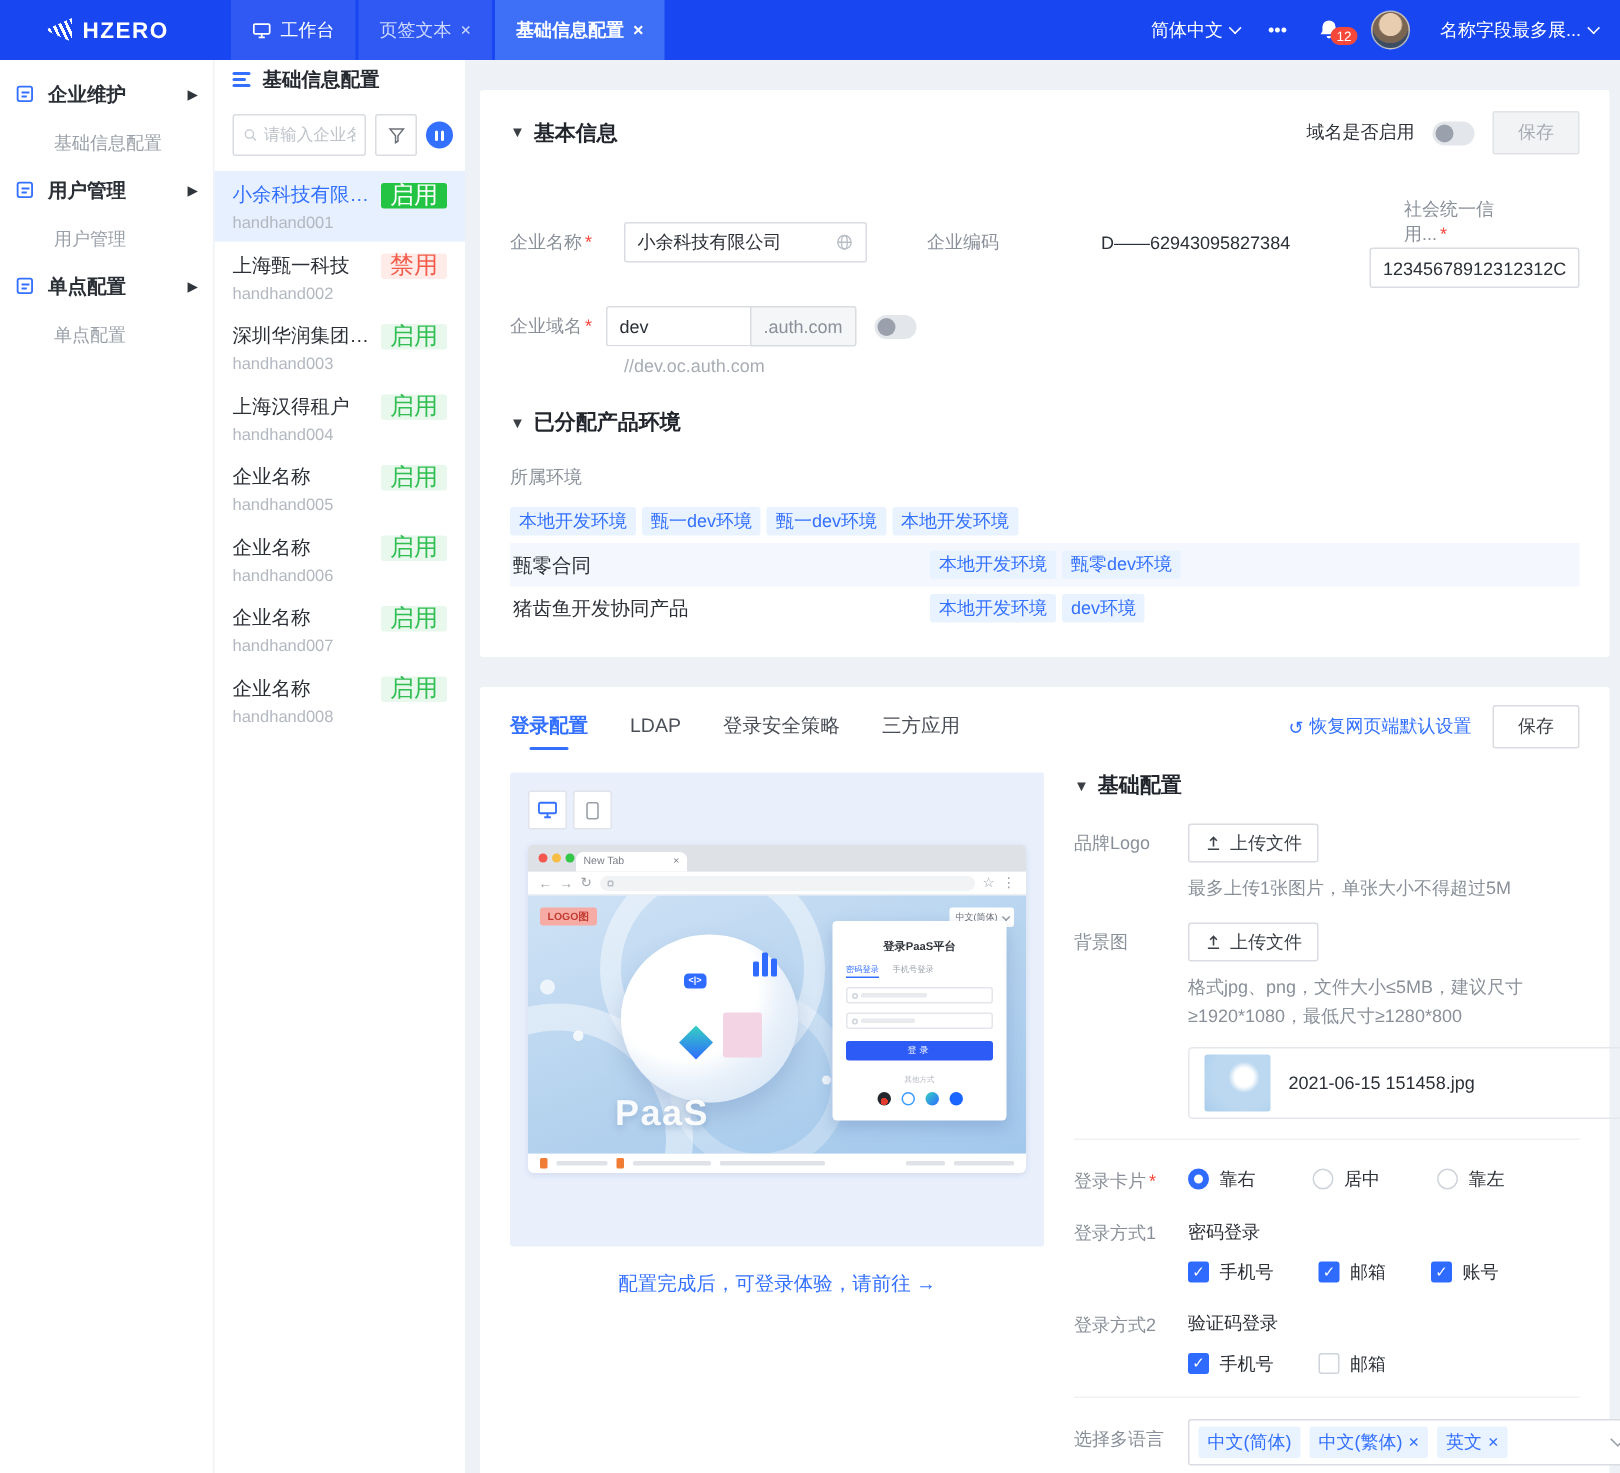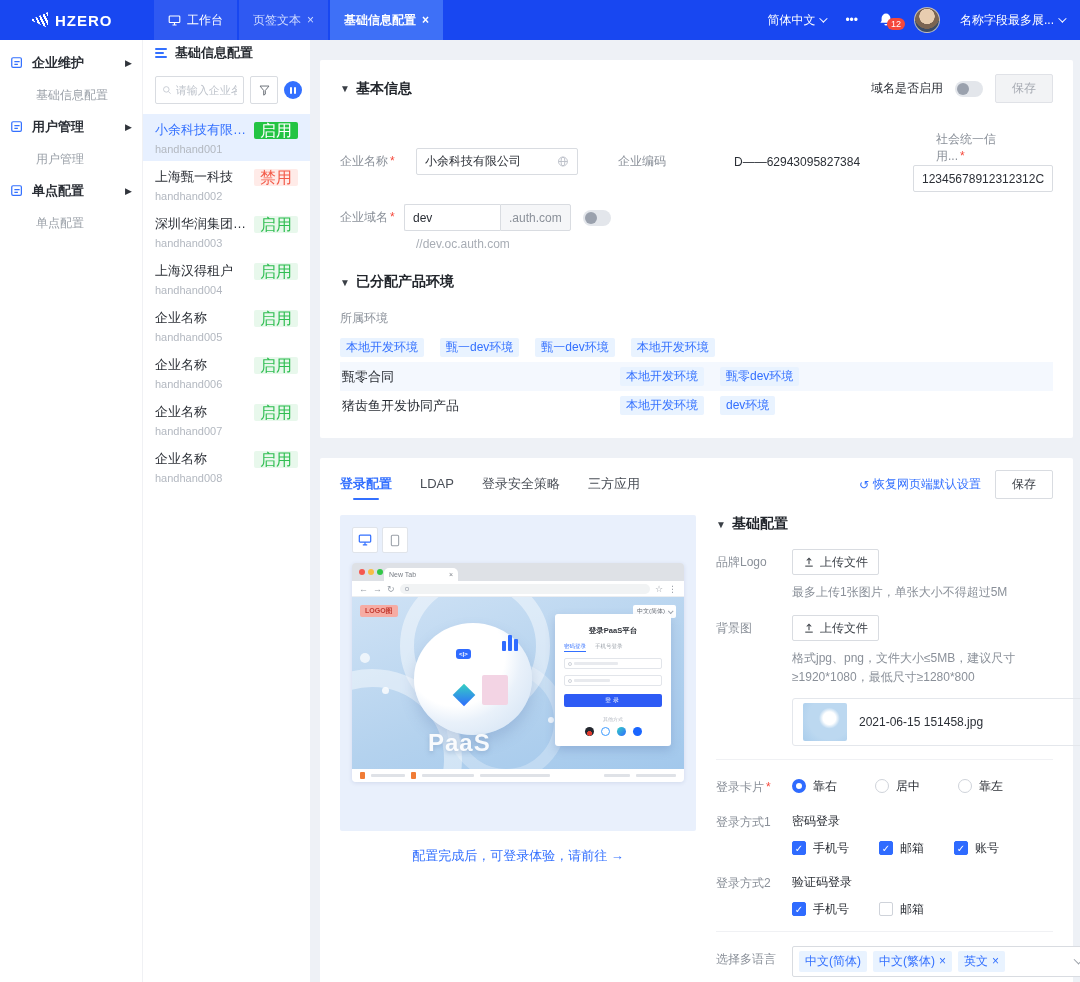--- a/index.html
+++ b/index.html
@@ -80,21 +80,21 @@
   .g3inp{width:140px;margin-left:6px;}
   .dom-inp{width:96px;border-right:none;border-radius:2px 0 0 2px;}
   .dom-suffix{height:27px;border:1px solid #d9dce1;background:#f5f6f8;color:#8a9099;font-size:12px;display:flex;align-items:center;padding:0 8px;border-radius:0 2px 2px 0;}
   .dom-toggle{margin-left:12px;}
   .dom-hint{font-size:12px;color:#a8adb5;margin:6px 0 0 76px;}
   .env-table{margin-top:12px;}
   .env-hrow{display:flex;height:30px;align-items:center;font-size:12px;color:#8a9099;}
   .env-c1{width:280px;flex:none;padding-left:2px;}
   .env-row{display:flex;align-items:center;min-height:29px;font-size:13px;color:#2b2f36;}
   .env-row.stripe{background:#f4f8fe;}
-  .env-tags{display:flex;gap:16px;flex-wrap:wrap;align-items:center;}
+  .env-tags{display:flex;gap:4px;flex-wrap:wrap;align-items:center;}
   .env-tag{background:#e9f3ff;color:#3370ff;font-size:12px;padding:1px 6px;border-radius:2px;}
   
   .card2{margin-top:20px;padding:12px 20px 16px;height:595px;}
   .ltabs{display:flex;align-items:center;}
   .ltab{font-size:13px;color:#4a4f57;margin-right:28px;cursor:pointer;padding-bottom:2px;}
   .ltab.active{color:#3370ff;font-weight:700;position:relative;}
   .ltab.active::after{content:"";position:absolute;left:50%;transform:translateX(-50%);bottom:-5px;width:26px;height:2px;background:#3370ff;border-radius:1px;}
   .ltab-right{margin-left:auto;display:flex;align-items:center;gap:14px;}
   .restore{color:#3370ff;font-size:12px;cursor:pointer;display:flex;align-items:center;gap:4px;}
   .c2-body{display:flex;gap:20px;margin-top:16px;}
@@ -112,21 +112,21 @@
   .lock-dot{width:4px;height:4px;border:1px solid #b9bec6;border-radius:1px;}
   .hero{height:172px;position:relative;overflow:hidden;background:linear-gradient(160deg,#cfe2f5 0%,#b4d2ee 55%,#a2c8ec 100%);}
   .ring{position:absolute;border-radius:50%;border:14px solid rgba(255,255,255,.45);}
   .sphere{position:absolute;width:118px;height:112px;left:62px;top:26px;border-radius:50%;background:radial-gradient(circle at 35% 30%,#ffffff 0 45%,#e9f1fa 60%,#cddff2 100%);box-shadow:0 8px 14px rgba(90,120,170,.25);}
   .deco{position:absolute;}
   .bar3{display:flex;align-items:flex-end;gap:2px;}
   .bar3 i{display:block;width:4px;background:#2f6bff;border-radius:1px;}
   .codechip{background:#2f6bff;color:#fff;font-size:6px;font-weight:700;border-radius:3px;padding:2px 3px;}
   .pinkpane{width:26px;height:30px;background:#f3d4e4;border-radius:2px;}
   .teal-d{width:16px;height:16px;background:linear-gradient(135deg,#35d0c2,#2f6bff);transform:rotate(45deg);}
-  .paas{position:absolute;left:76px;bottom:12px;font-size:24px;font-weight:700;color:rgba(255,255,255,.92);letter-spacing:1px;text-shadow:0 2px 4px rgba(120,150,190,.5);}
+  .paas{position:absolute;left:58px;bottom:12px;font-size:24px;font-weight:700;color:rgba(255,255,255,.92);letter-spacing:1px;text-shadow:0 2px 4px rgba(120,150,190,.5);}
   .logo-chip{position:absolute;left:8px;top:8px;background:#f6aca4;color:#c23a30;font-size:7px;padding:1px 5px;border-radius:2px;font-weight:700;}
   .lang-chip{position:absolute;right:8px;top:8px;background:#fff;color:#6b7077;font-size:6px;padding:2px 4px;border-radius:2px;display:flex;align-items:center;gap:3px;}
   .lang-chip .cv{width:4px;height:4px;border-right:1px solid #9aa0a8;border-bottom:1px solid #9aa0a8;transform:rotate(45deg) translateY(-1px);}
   .mini-card{position:absolute;right:13px;top:17px;width:116px;background:#fff;border-radius:3px;padding:9px 9px 10px;box-shadow:0 4px 10px rgba(70,100,160,.25);}
   .mc-title{font-size:7.5px;font-weight:700;color:#30343b;text-align:center;margin:3px 0 7px;}
   .mc-tabs{display:flex;gap:9px;font-size:5.5px;color:#9aa0a8;}
   .mc-tabs .on{color:#3370ff;border-bottom:1px solid #3370ff;padding-bottom:1px;}
   .mc-inp{height:11px;border:1px solid #e2e5ea;border-radius:2px;margin-top:6px;display:flex;align-items:center;padding:0 3px;gap:2px;}
   .mc-inp i{display:block;width:44px;height:3px;background:#e8eaee;border-radius:1px;}
   .mc-inp em{display:block;width:4px;height:4px;border:1px solid #cfd3da;border-radius:50%;}

